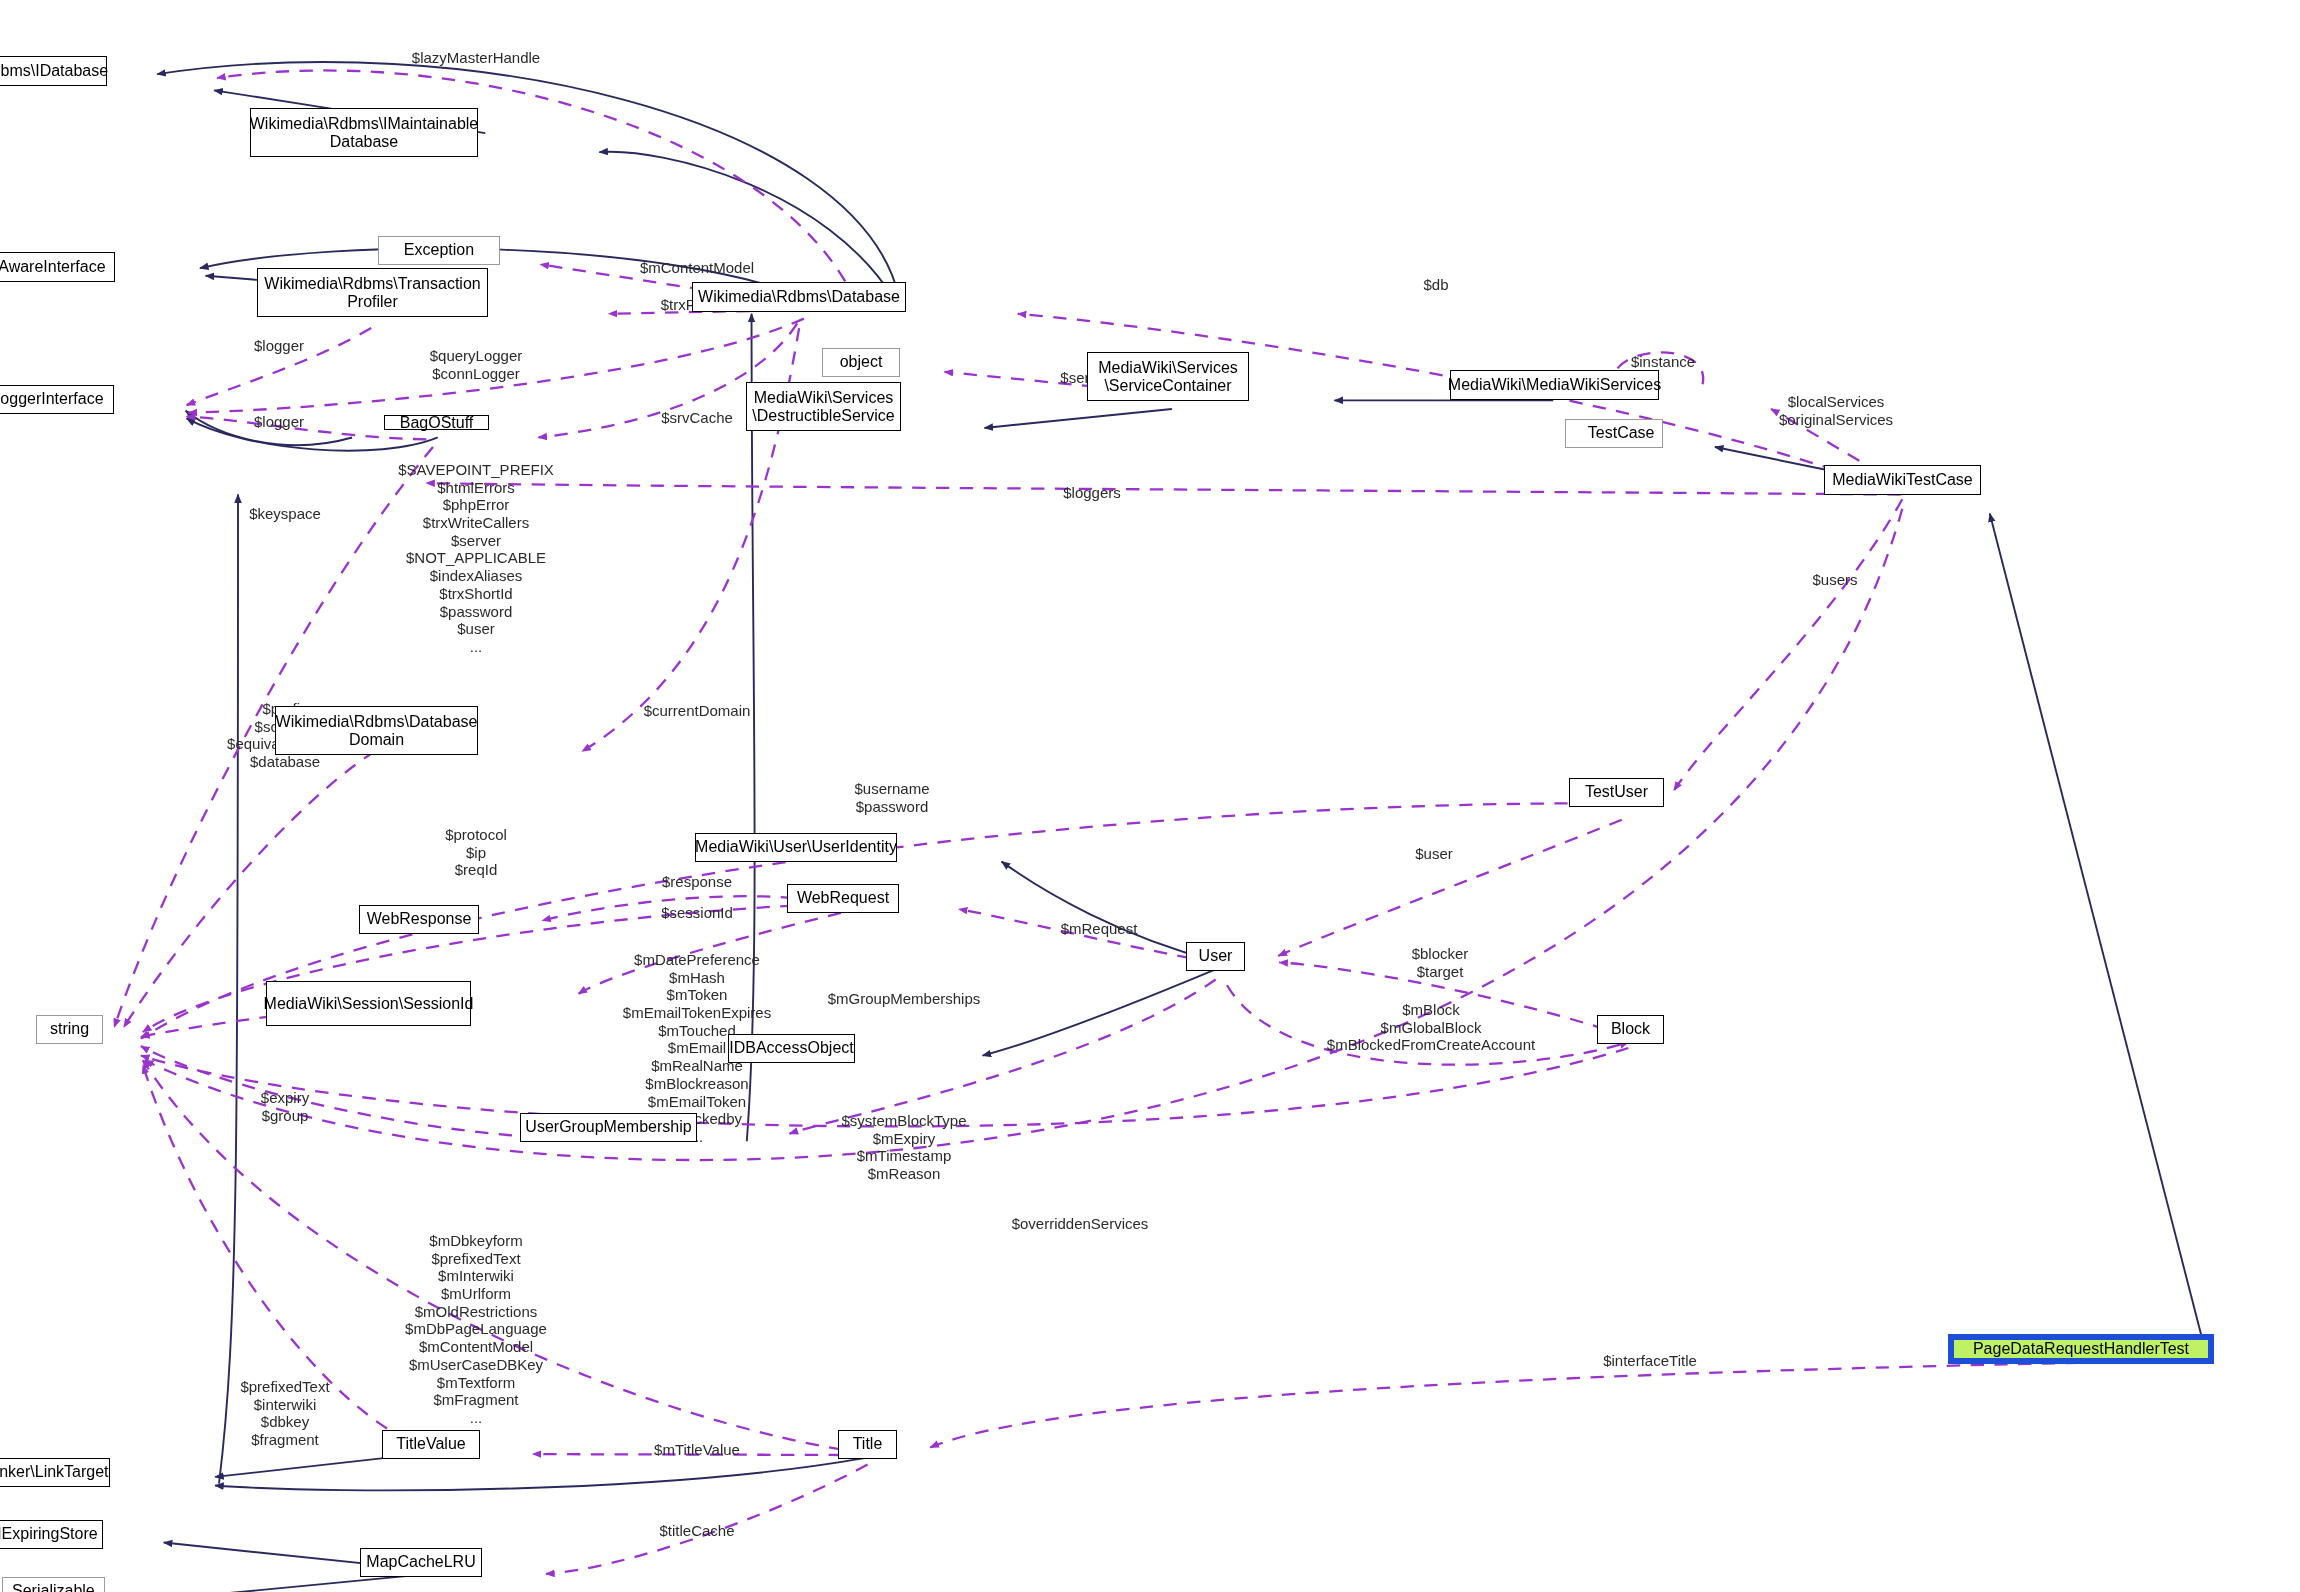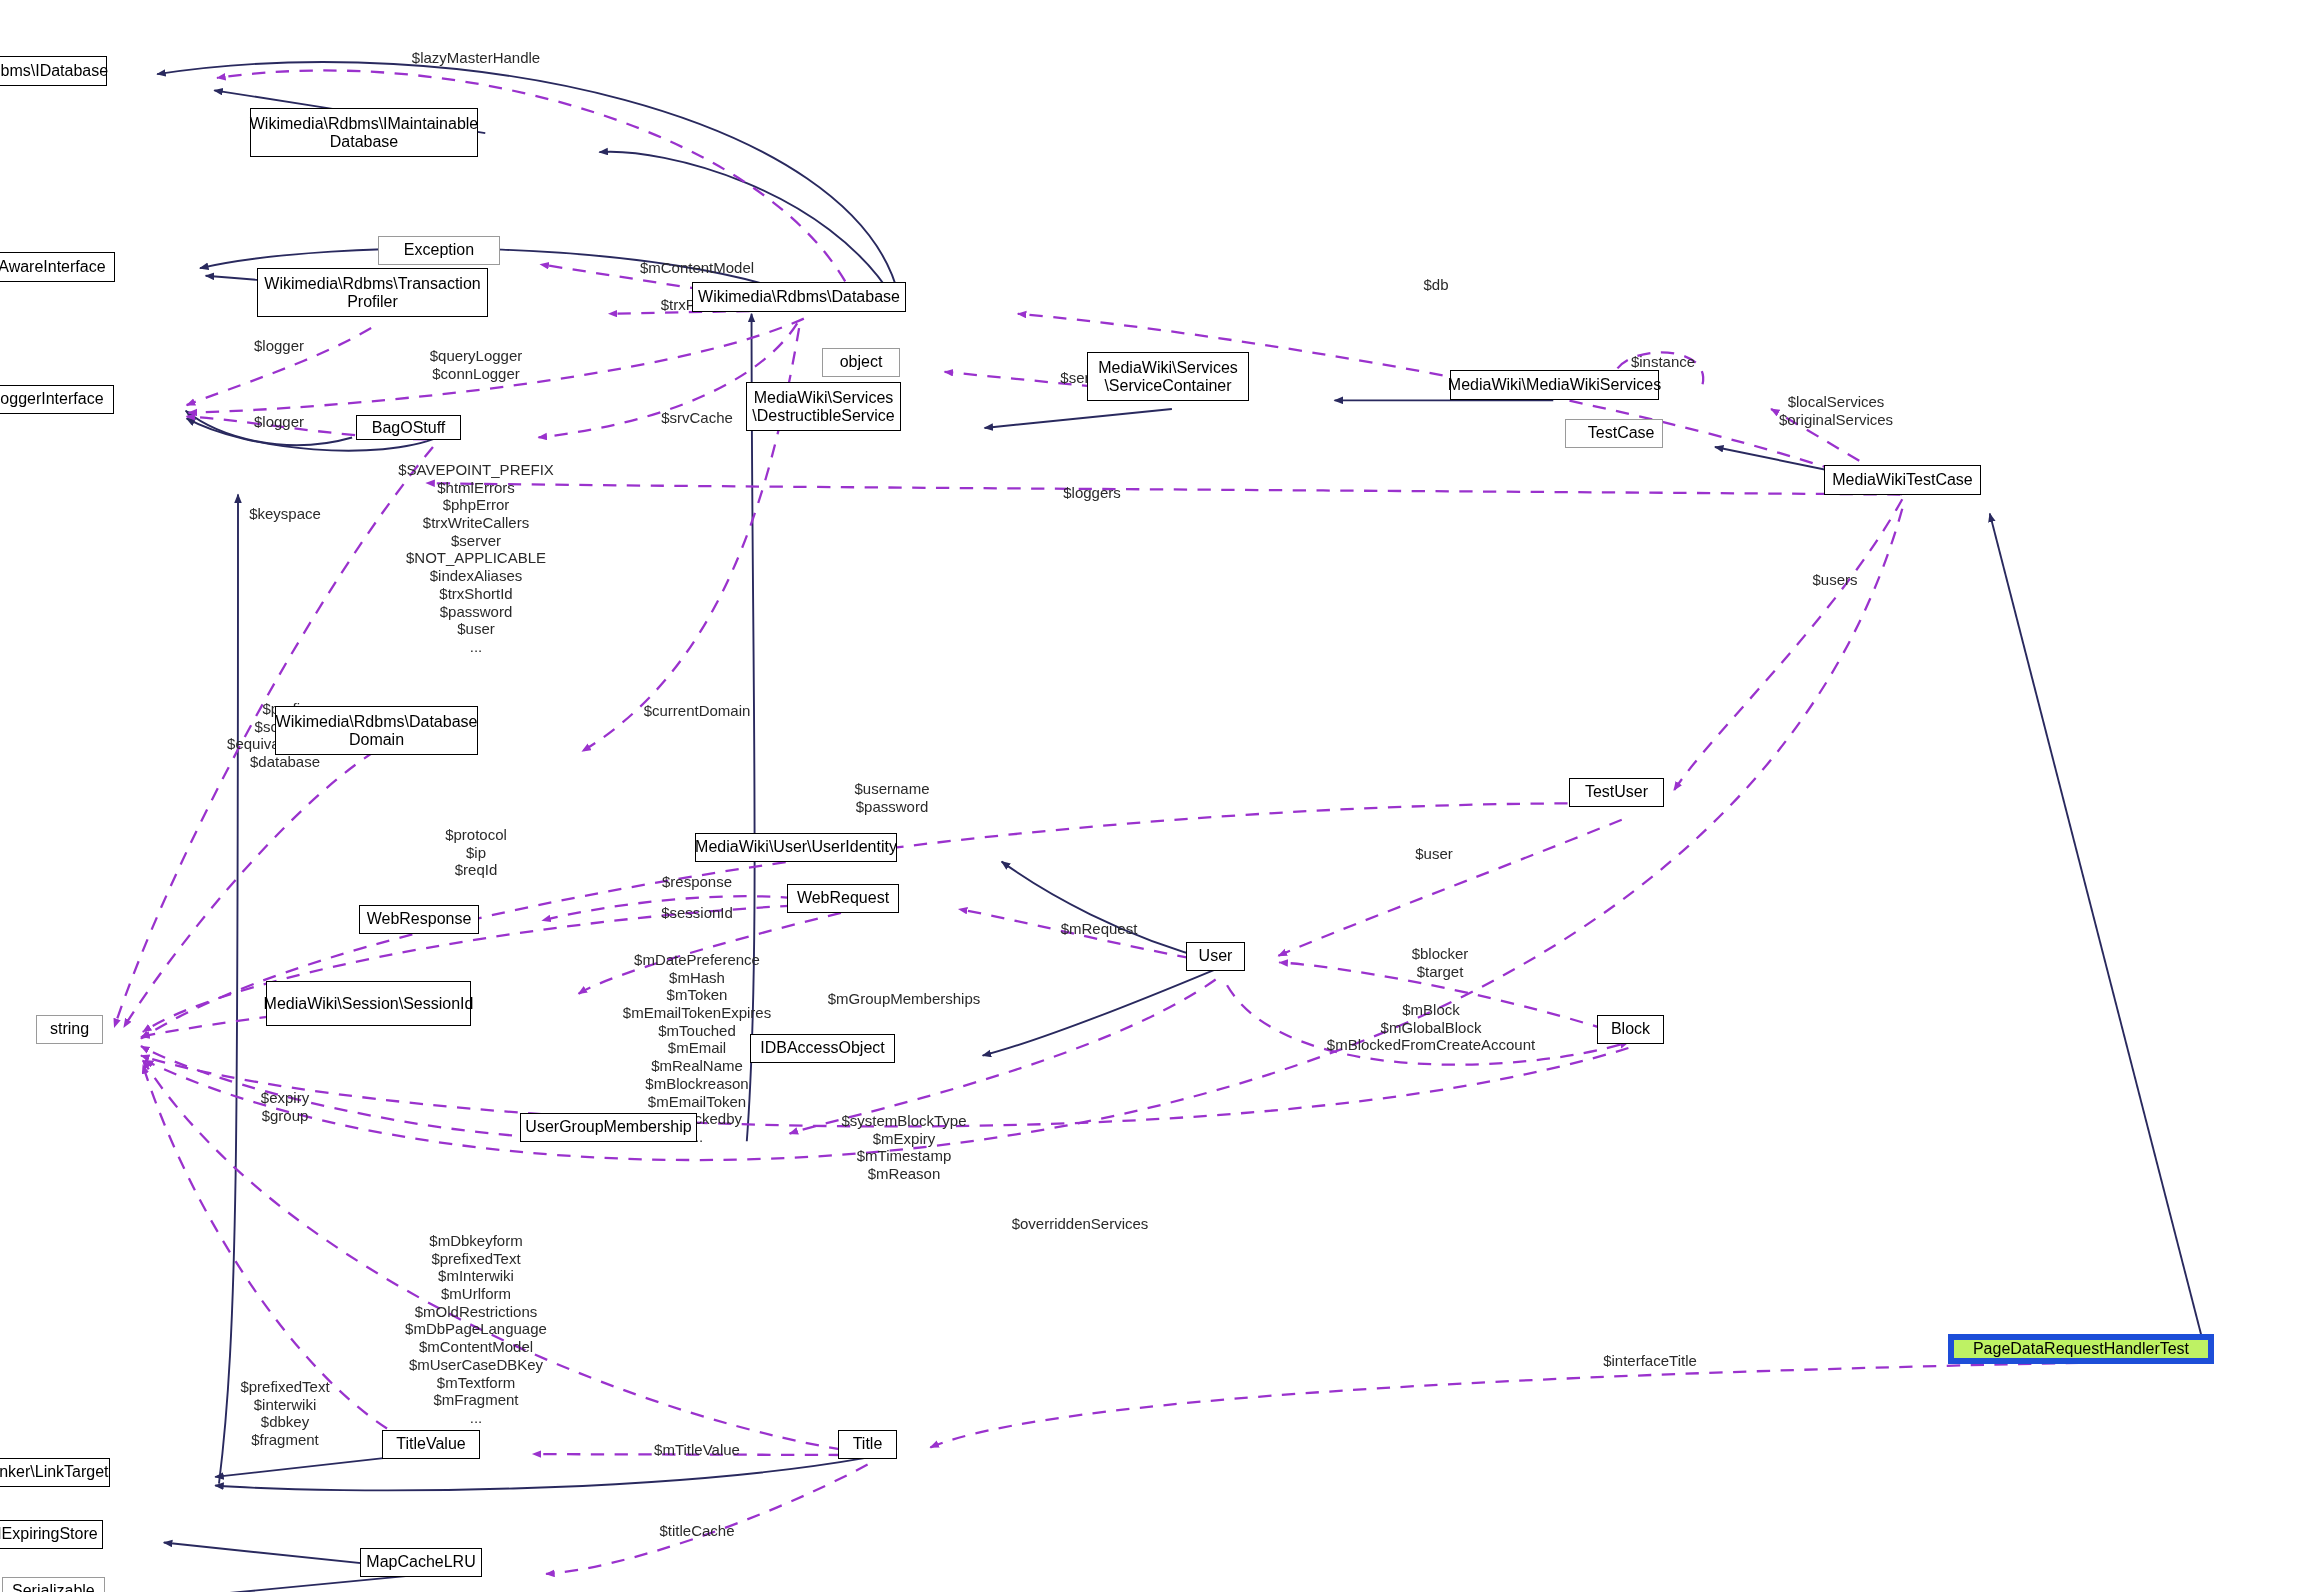--- a/index.html
+++ b/index.html
@@ -189,34 +189,34 @@
       <div class="node" style="left: 257px; top: 268px; width: 231px; height: 49px;">Wikimedia\Rdbms\Transaction
 Profiler</div>
       <div class="node" style="left: 692px; top: 282px; width: 214px; height: 30px;">Wikimedia\Rdbms\Database</div>
       <div class="node" style="left: -19px; top: 385px; width: 133px; height: 28.5px;">LoggerInterface</div>
       <div class="node thin" style="left: 822px; top: 348px; width: 78px; height: 28.5px;">object</div>
       <div class="node" style="left: 1087px; top: 352px; width: 162px; height: 49px;">MediaWiki\Services
 \ServiceContainer</div>
       <div class="node" style="left: 1450px; top: 370px; width: 209px; height: 30px;">MediaWiki\MediaWikiServices</div>
       <div class="node" style="left: 746px; top: 382px; width: 155px; height: 49px;">MediaWiki\Services
 \DestructibleService</div>
-      <div class="node" style="left: 356px; top: 415px; width: 105px; height: 25px;">BagOStuff</div>
+      <div class="node" style="left: 384px; top: 415px; width: 105px; height: 15px;">BagOStuff</div>
       <div class="node thin" style="left: 1565px; top: 419px; width: 98px; height: 28.5px; padding-left: 20px;">TestCase</div>
       <div class="node" style="left: 1824px; top: 465px; width: 157px; height: 30px;">MediaWikiTestCase</div>
       <div class="node" style="left: 275px; top: 706px; width: 203px; height: 49px;">Wikimedia\Rdbms\Database
 Domain</div>
       <div class="node" style="left: 1569px; top: 778px; width: 95px; height: 28.5px;">TestUser</div>
       <div class="node" style="left: 695px; top: 833px; width: 202px; height: 28.5px;">MediaWiki\User\UserIdentity</div>
       <div class="node" style="left: 787px; top: 884px; width: 112px; height: 28.5px;">WebRequest</div>
       <div class="node" style="left: 359px; top: 905px; width: 120px; height: 28.5px;">WebResponse</div>
       <div class="node" style="left: 1186px; top: 942px; width: 59px; height: 28.5px;">User</div>
       <div class="node" style="left: 266px; top: 981px; width: 205px; height: 45px;">MediaWiki\Session\SessionId</div>
       <div class="node thin" style="left: 36px; top: 1015px; width: 67px; height: 28.5px;">string</div>
       <div class="node" style="left: 1597px; top: 1015px; width: 67px; height: 28.5px;">Block</div>
-      <div class="node" style="left: 750px; top: 1034px; width: 145px; height: 28.5px;">IDBAccessObject</div>
+      <div class="node" style="left: 728px; top: 1034px; width: 127px; height: 28.5px;">IDBAccessObject</div>
       <div class="node" style="left: 520px; top: 1113px; width: 177px; height: 28.5px;">UserGroupMembership</div>
       <div class="node" style="left: 382px; top: 1430px; width: 98px; height: 28.5px;">TitleValue</div>
       <div class="node" style="left: 838px; top: 1430px; width: 59px; height: 28.5px;">Title</div>
       <div class="node" style="left: -93px; top: 1458px; width: 203px; height: 28.5px;">MediaWiki\Linker\LinkTarget</div>
       <div class="node" style="left: -8.6px; top: 1520px; width: 112px; height: 28.5px;">IExpiringStore</div>
       <div class="node" style="left: 360px; top: 1548px; width: 122px; height: 28.5px;">MapCacheLRU</div>
       <div class="node thin" style="left: 1.9px; top: 1577px; width: 103px; height: 28.5px;">Serializable</div>
       <div class="node current" style="left: 1948px; top: 1334px; width: 266px; height: 30px;">PageDataRequestHandlerTest</div>
     </div>
   <div id="label-layer">

